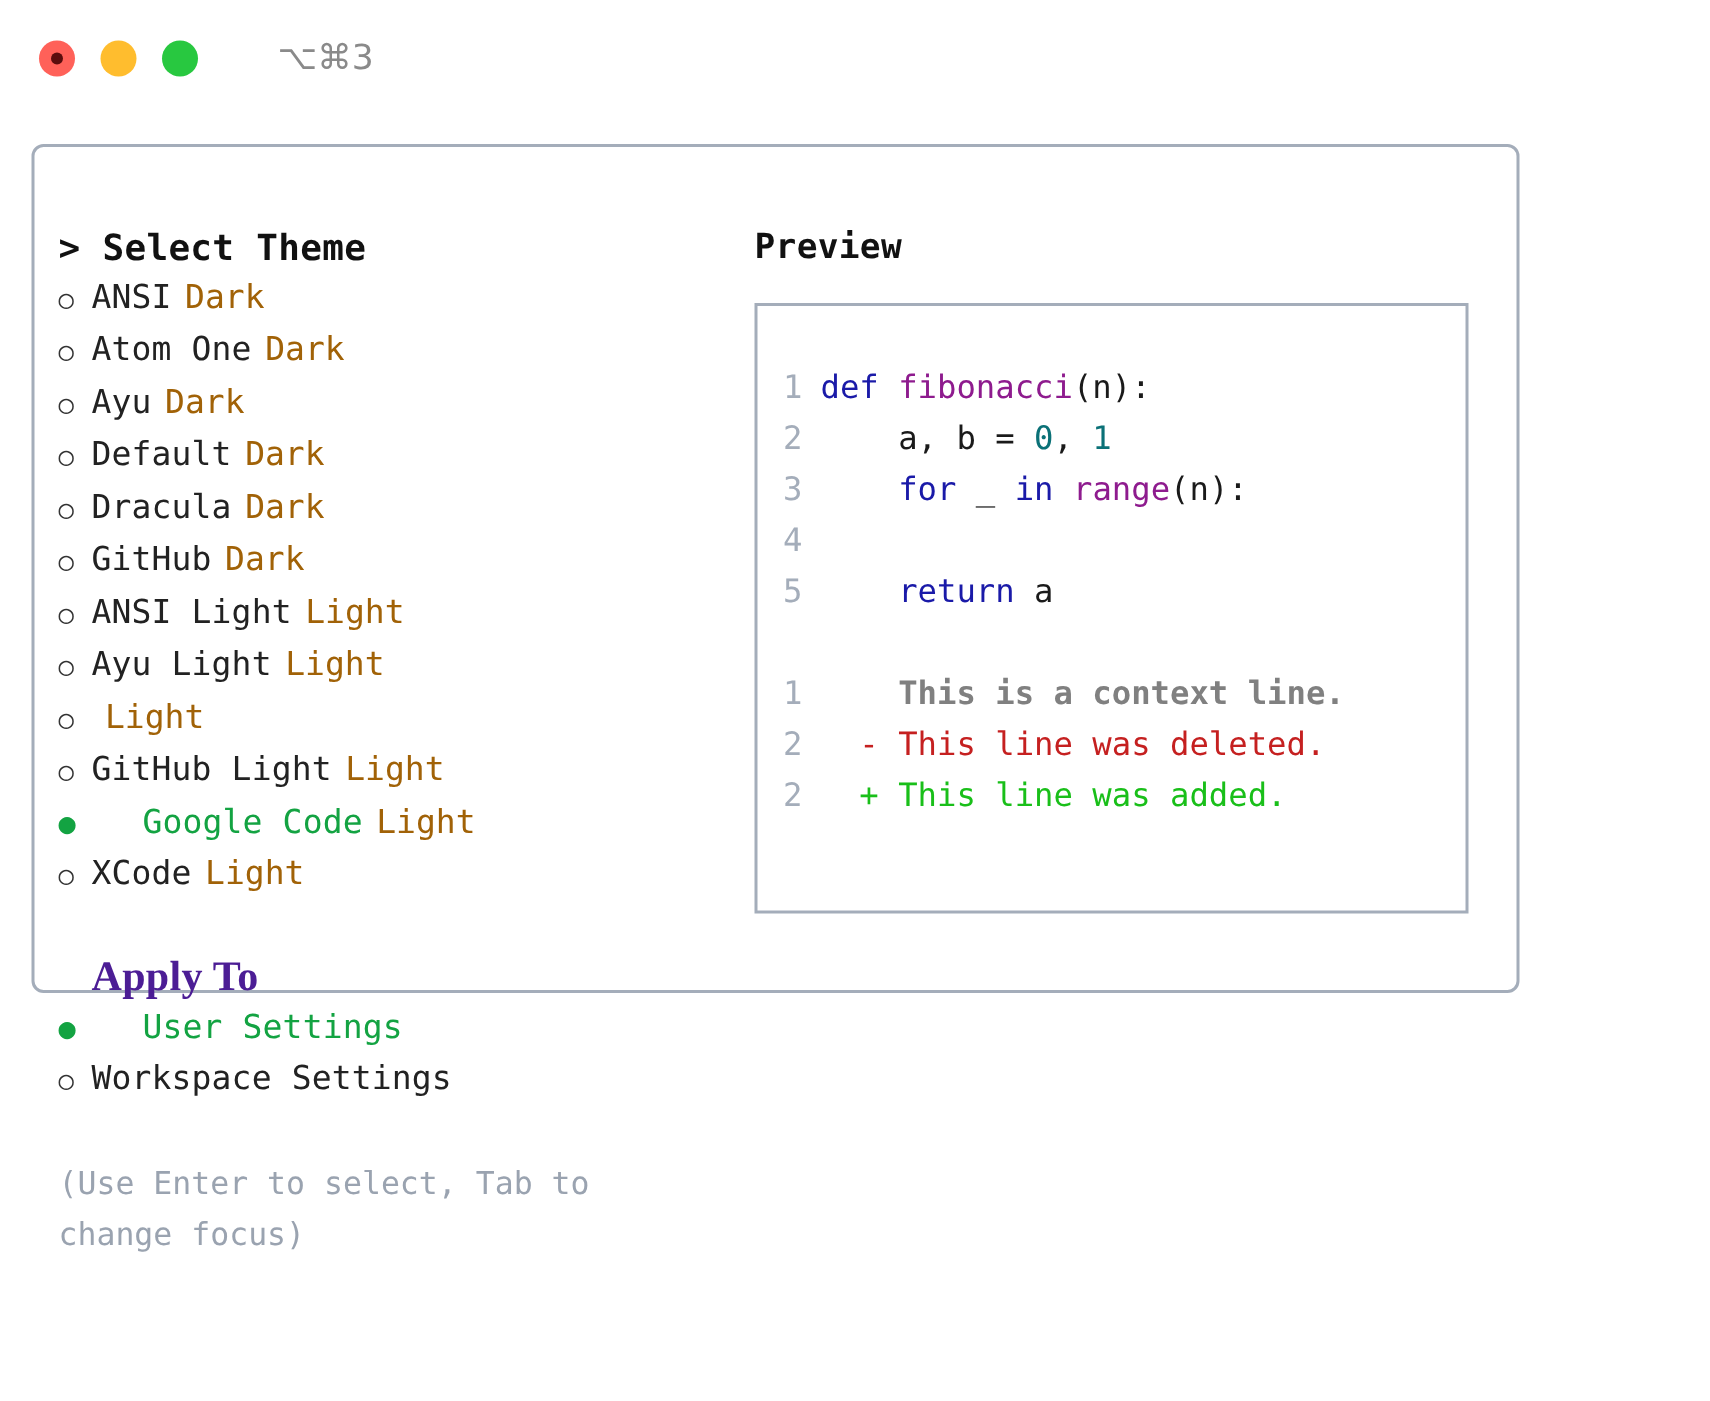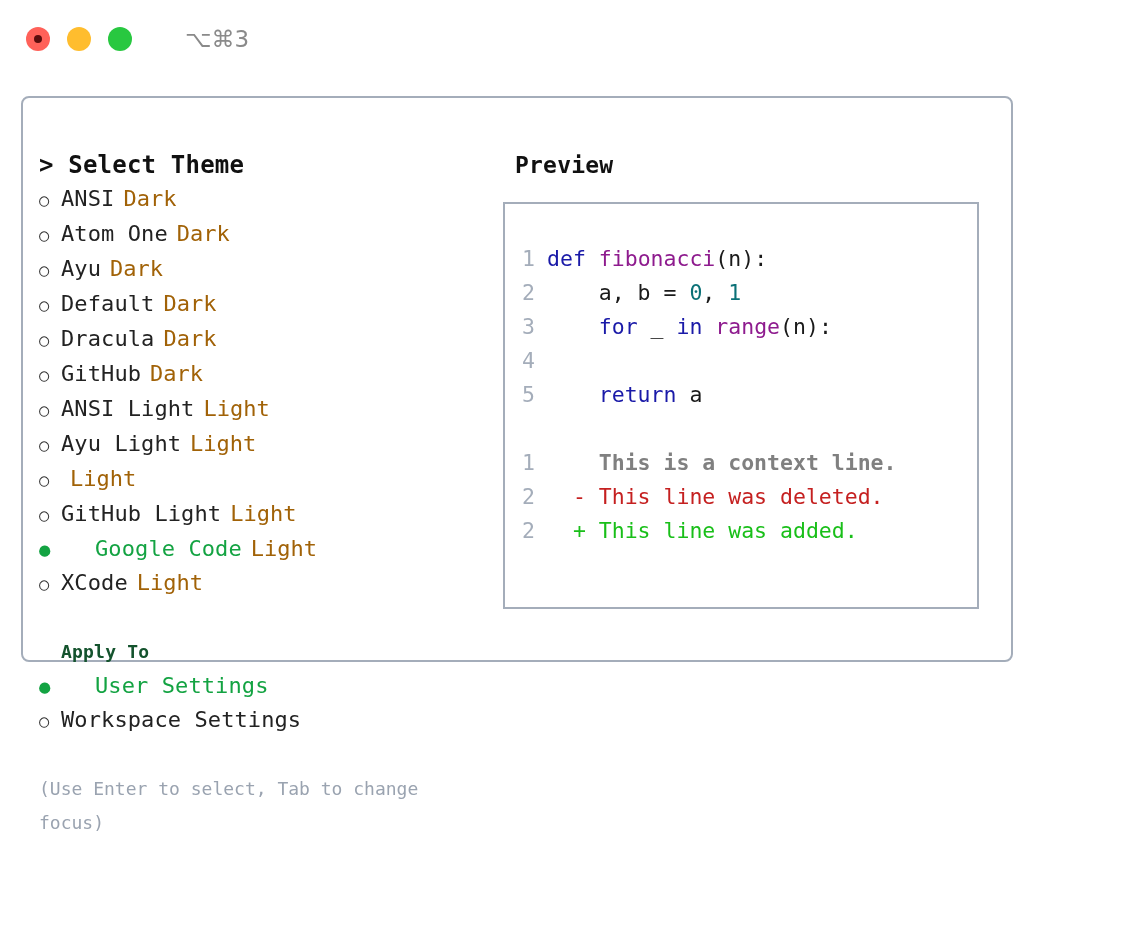--- a/index.html
+++ b/index.html
@@ -120,51 +120,52 @@
   }
   .opt.selected .marker { color: #13a342; font-size: 19px; }
   .opt .label { letter-spacing: 0.1px; }
   .opt.selected .label { color: #13a342; margin-left: 34px; }
   .opt .tag {
     color: #a16207;
     margin-left: 9px;
   }
 
   .section-head {
-    font-size: 18px;
+    font-size: 28px;
     font-weight: bold;
-    color: #14532d;
+    color: #4c1d95;
     line-height: 34px;
     padding-left: 22px;
     white-space: pre;
     letter-spacing: 0.2px;
+    font-family: Liberation Serif, serif;
   }
   .spacer-row { height: 34px; }
 
   .hint {
     margin-top: 34px;
-    font-size: 18px;
+    font-size: 21px;
     line-height: 34px;
     color: #9aa3b0;
     width: 420px;
     white-space: pre-wrap;
   }
 
   
   .right-col {
     flex: 1;
     padding: 50px 0 0 0;
     box-sizing: border-box;
   }
   .preview-title {
     font-size: 23px;
     font-weight: bold;
     color: #111111;
     line-height: 34px;
-    margin-left: 12px;
+    margin-left: 0px;
     letter-spacing: 0.2px;
   }
 
   .preview-box {
     margin-top: 20px;
     width: 476px;
     height: 407px;
     border: 2px solid #a4adba;
     box-sizing: border-box;
     background: #ffffff;

